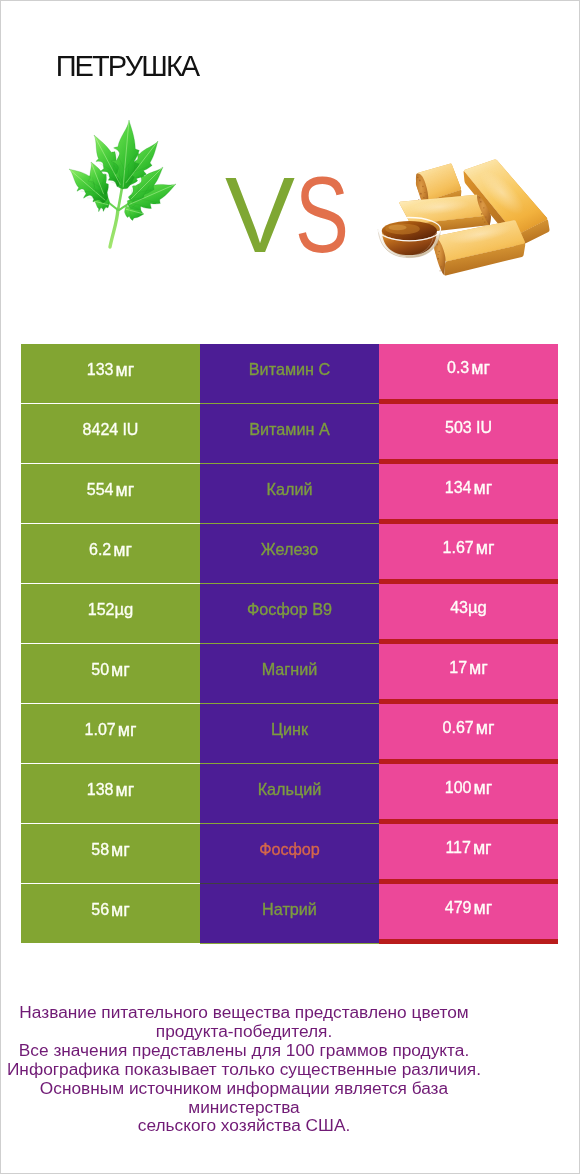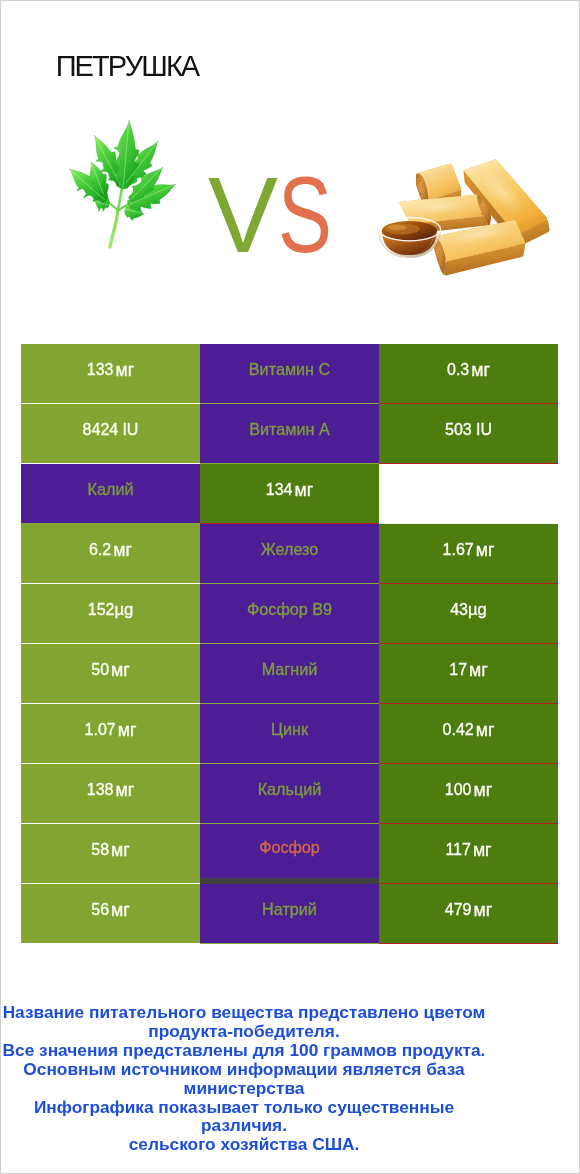--- a/index.html
+++ b/index.html
@@ -20,56 +20,55 @@
     position:absolute;
     font-size:29px;font-weight:400;color:#121212;
     letter-spacing:-1.9px;line-height:28.6px;text-align:center;
   }
   .title-left{left:0px;top:52px;width:254px;}
   .title-right{left:326px;top:24px;width:254px;}
 
   
   .hero{position:absolute;left:0;top:0;width:580px;height:330px;}
   .vs{
-    position:absolute;left:208px;top:162px;width:160px;text-align:left;
+    position:absolute;left:225px;top:162px;width:160px;text-align:left;
     font-size:107px;line-height:107px;font-weight:400;height:96px;
     white-space:nowrap;
   }
   .vs .v{color:#7fa733;display:inline-block;transform:scaleX(0.98);transform-origin:left top;}
   .vs .s{color:#e2704c;display:inline-block;transform:scaleX(0.755);transform-origin:left top;
          margin-left:-1px;}
   .img-left{position:absolute;left:66px;top:116px;width:114px;height:136px;}
   .img-right{position:absolute;left:372px;top:152px;width:183px;height:132px;}
 
   
   .table{position:absolute;left:21px;top:344px;width:537px;}
   .row{display:flex;height:60px;position:relative;}
   .cell{display:flex;align-items:center;justify-content:center;width:179px;
         box-sizing:border-box;height:60px;position:relative;}
   .cell.left{background:#82a532;color:#fdfff5;border-bottom:1px solid #ffffff;}
-  .cell.right{background:#4d7c0f;color:#fffdf9;border-bottom:1px solid #b91c1c;}
+  .cell.right{background:#ec4899;color:#fffdf9;border-bottom:5px solid #b91c1c;}
   .cell.mid{background:#4c1d95;}
   .cell.mid.wgreen{border-bottom:1px solid #88a63a;}
-  .cell.mid.worange{border-bottom:6px solid #404040;}
+  .cell.mid.worange{border-bottom:1px solid #404040;}
   .val{font-size:16px;font-weight:400;white-space:nowrap;letter-spacing:0;
         position:relative;top:-4px;-webkit-text-stroke:0.33px currentColor;}
   .val .unit{font-size:17.8px;margin-left:2px;position:relative;top:0.5px;}
   .val .unit.caps{font-size:16px;margin-left:4.2px;top:0;}
   .val .unit.mu{font-size:16.6px;margin-left:0;top:0;}
   .name{font-size:16.2px;font-weight:400;letter-spacing:0;
         position:relative;top:-4px;-webkit-text-stroke:0.33px currentColor;}
   .name.green{color:#7d9c3e;}
   .name.orange{color:#d4674a;}
 
   
   .footer{
     position:absolute;left:0;top:1003px;width:488px;
-    text-align:center;font-size:17.3px;line-height:18.9px;color:#1d4ed8;
+    text-align:center;font-size:17.3px;line-height:18.9px;color:#701a75;
     letter-spacing:0;
-    font-weight:bold;
   }
 </style>
 </head>
 <body>
 
 <div class="page">
 
   <div class="titles">
     <div class="title title-left">ПЕТРУШКА</div>
   </div>
@@ -314,20 +313,23 @@
           <span class="val"><span>8424</span><span class="unit caps">IU</span></span>
         </div>
       <div class="cell mid wgreen">
           <span class="name green">Витамин А</span>
         </div>
       <div class="cell right">
           <span class="val"><span>503</span><span class="unit caps">IU</span></span>
         </div>
     </div>
       <div class="row">
+      <div class="cell left">
+          <span class="val"><span>554</span><span class="unit">мг</span></span>
+        </div>
       <div class="cell mid wgreen">
           <span class="name green">Калий</span>
         </div>
       <div class="cell right">
           <span class="val"><span>134</span><span class="unit">мг</span></span>
         </div>
     </div>
       <div class="row">
       <div class="cell left">
           <span class="val"><span>6.2</span><span class="unit">мг</span></span>
@@ -362,21 +364,21 @@
         </div>
     </div>
       <div class="row">
       <div class="cell left">
           <span class="val"><span>1.07</span><span class="unit">мг</span></span>
         </div>
       <div class="cell mid wgreen">
           <span class="name green">Цинк</span>
         </div>
       <div class="cell right">
-          <span class="val"><span>0.42</span><span class="unit">мг</span></span>
+          <span class="val"><span>0.67</span><span class="unit">мг</span></span>
         </div>
     </div>
       <div class="row">
       <div class="cell left">
           <span class="val"><span>138</span><span class="unit">мг</span></span>
         </div>
       <div class="cell mid wgreen">
           <span class="name green">Кальций</span>
         </div>
       <div class="cell right">
@@ -404,18 +406,18 @@
       <div class="cell right">
           <span class="val"><span>479</span><span class="unit">мг</span></span>
         </div>
     </div>
     </div>
 
   <div class="footer">
     <div>Название питательного вещества представлено цветом</div>
     <div>продукта-победителя.</div>
     <div>Все значения представлены для 100 граммов продукта.</div>
+    <div>Инфографика показывает только существенные различия.</div>
     <div>Основным источником информации является база министерства</div>
-    <div>Инфографика показывает только существенные различия.</div>
     <div>сельского хозяйства США.</div>
   </div>
 
 </div>
 
 </body></html>

